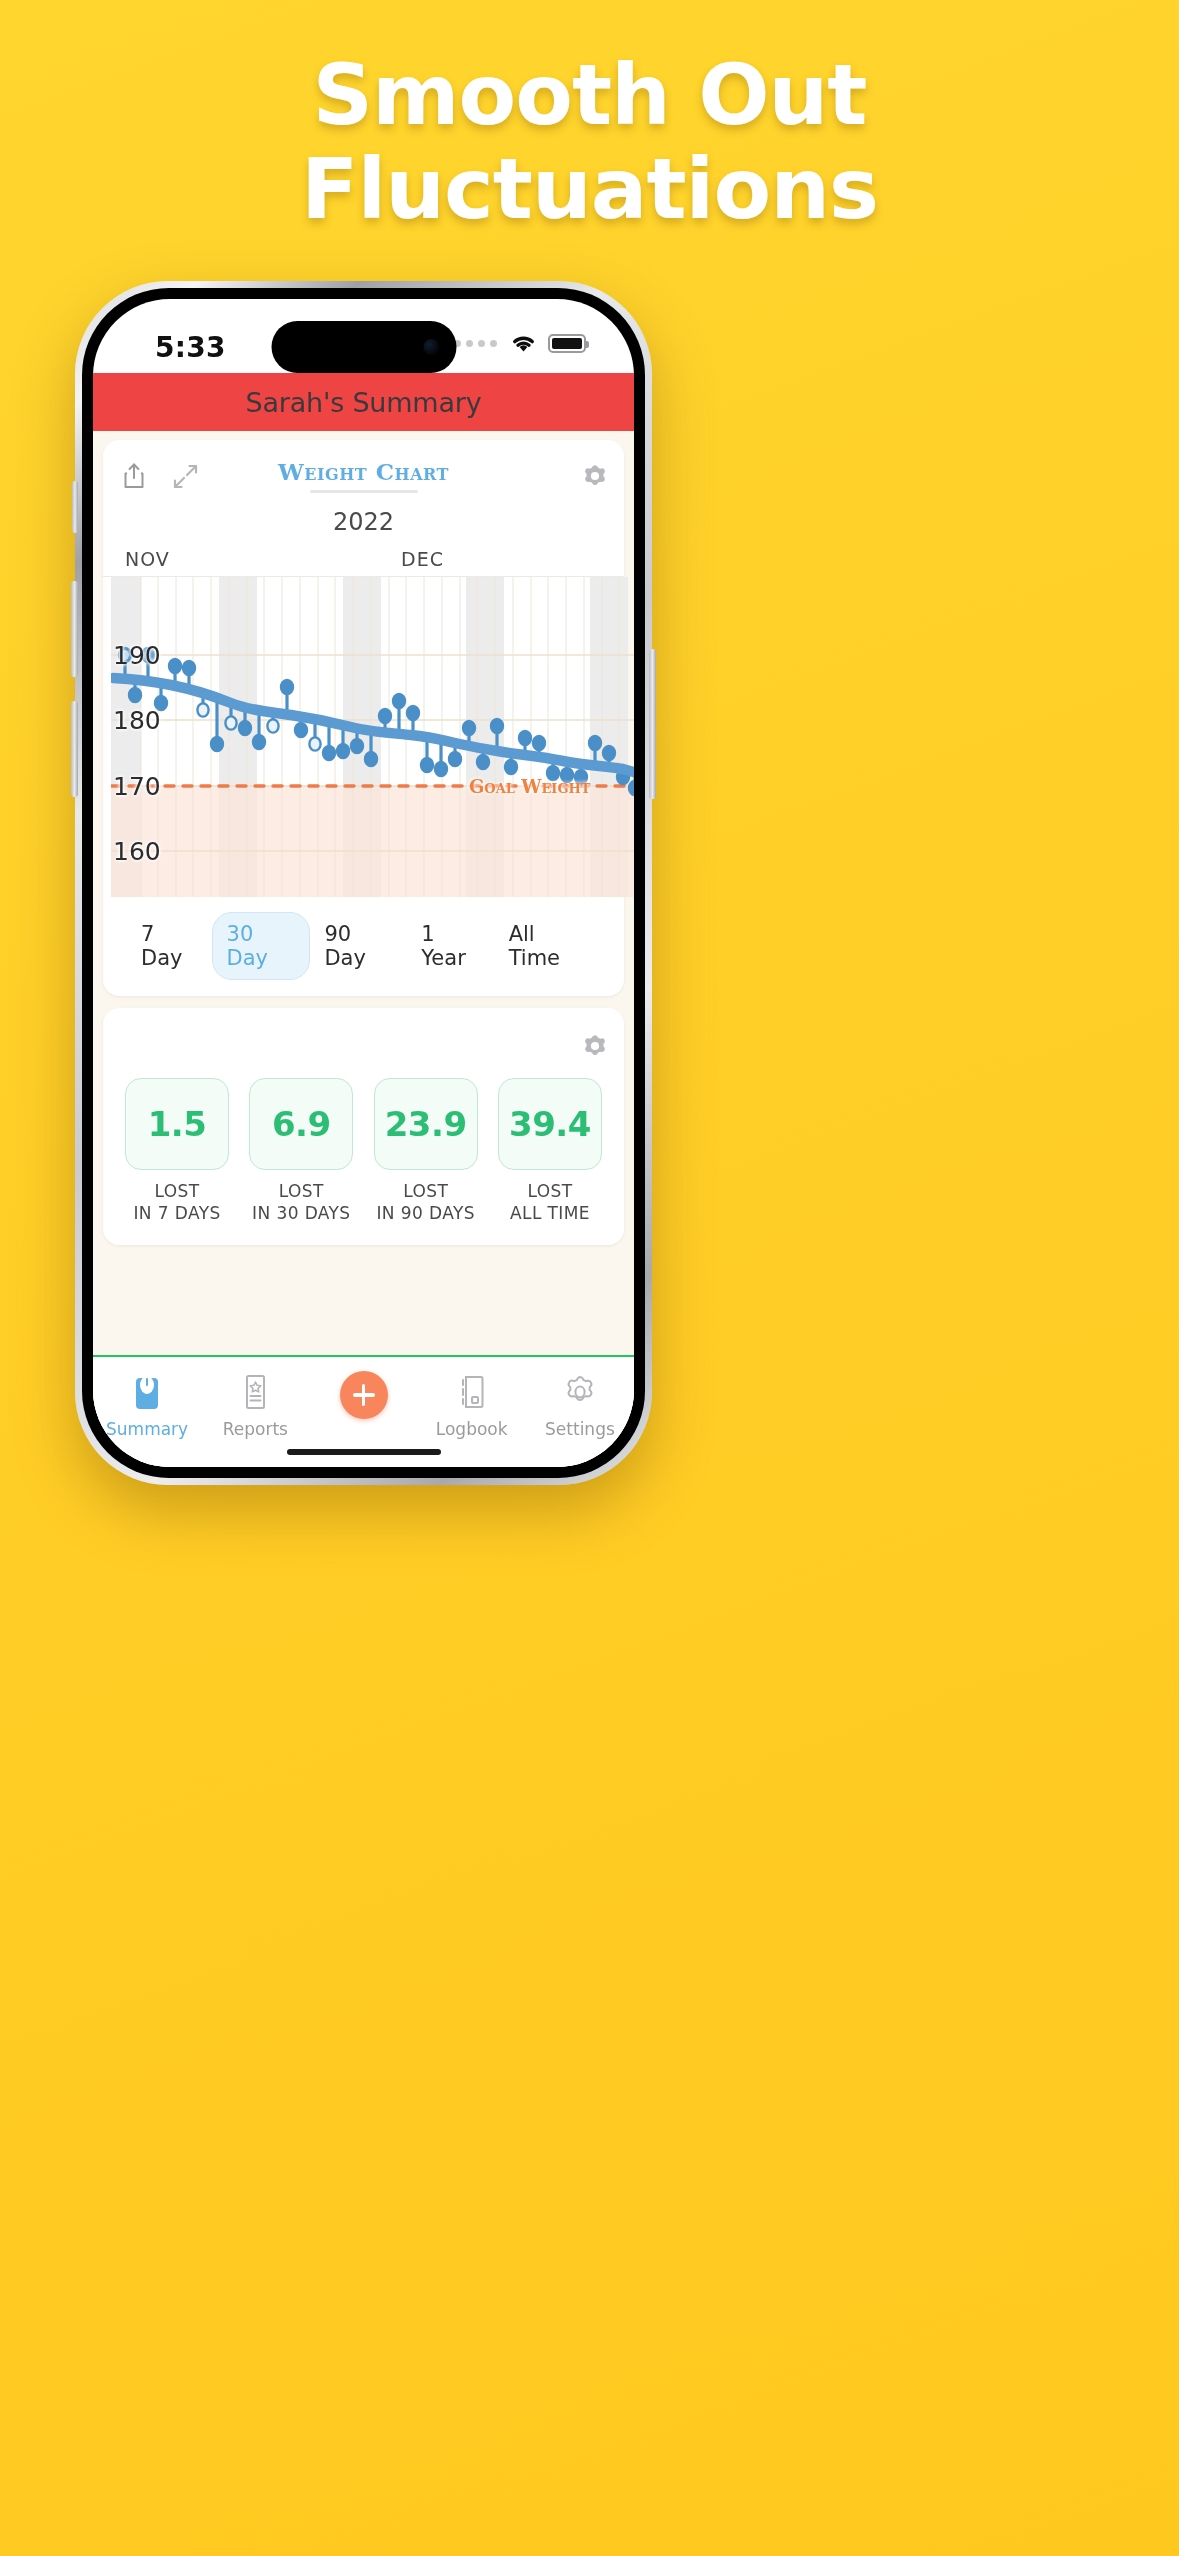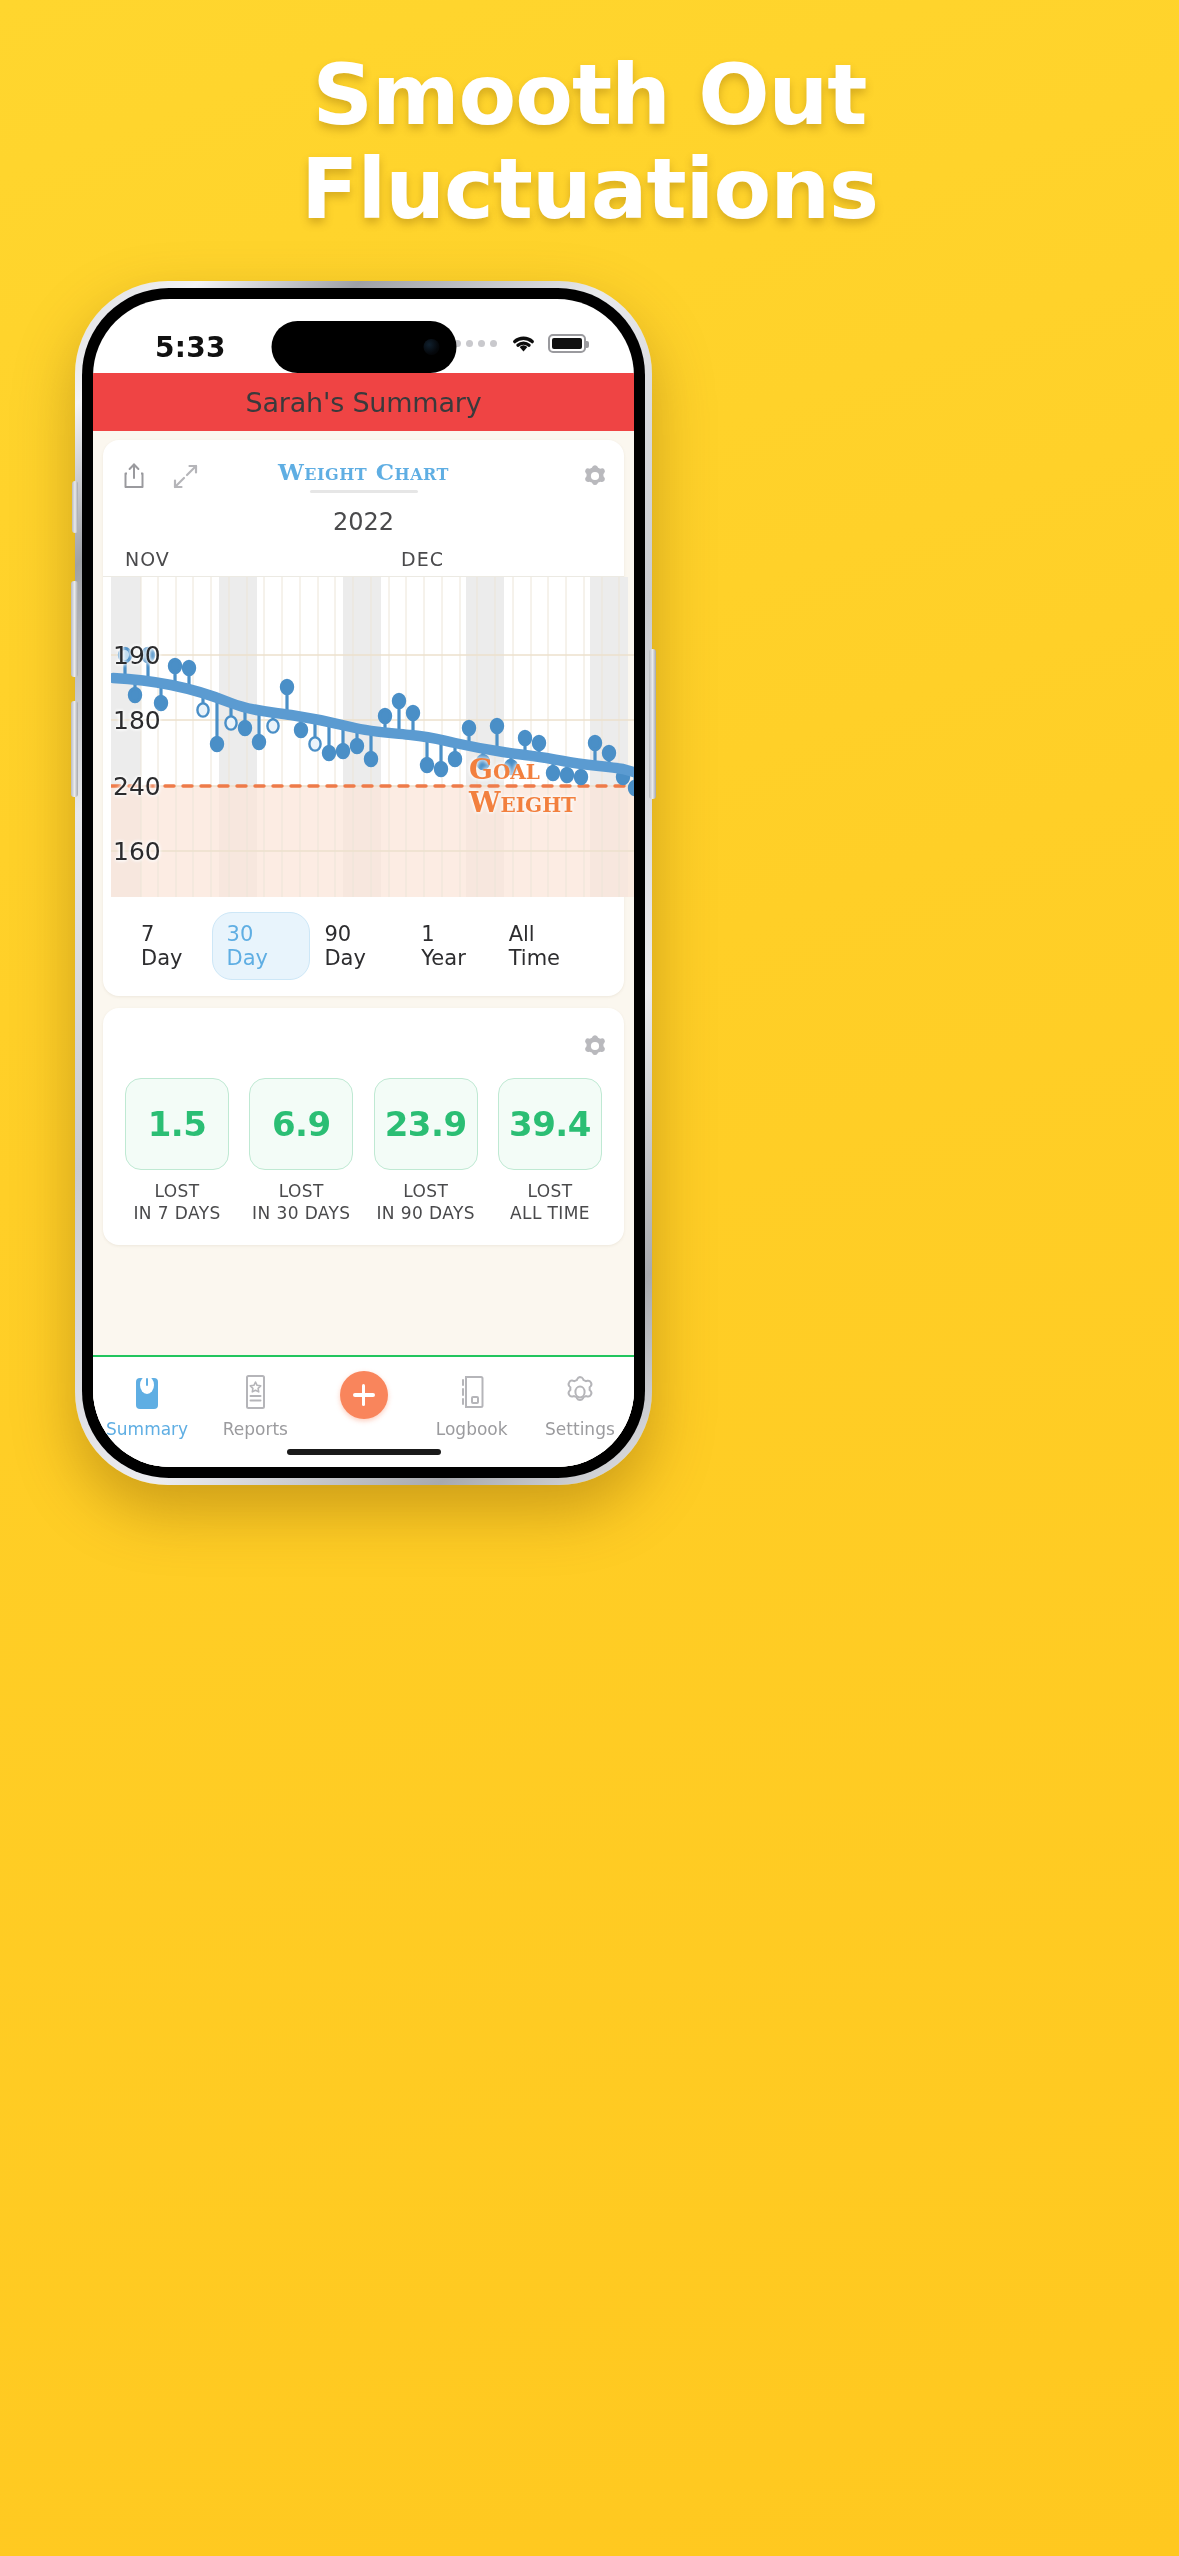--- a/index.html
+++ b/index.html
@@ -162,21 +162,21 @@
   }
   .plot svg { display:block; }
   .ylabel {
     position:absolute; left:10px;
     font-family:"DejaVu Sans", sans-serif; font-size:25px; color:#2b2b2d;
     transform:translateY(-50%);
     text-shadow: 0 0 4px #fff, 0 0 4px #fff, 0 0 3px #fff;
   }
   .goal-label {
     position:absolute; font-family:"DejaVu Serif", serif;
-    font-variant:small-caps; font-weight:bold; font-size:28px;
+    font-variant:small-caps; font-weight:bold; font-size:18px;
     color:#F2803F; transform:translateY(-50%);
     text-shadow: 0 0 4px #fff, 0 0 4px #fff;
   }
 
   
   .ranges {
     display:flex; align-items:center; justify-content:flex-end;
     padding:14px 24px 16px 24px;
   }
   .range {
@@ -465,21 +465,21 @@
                     S 228 145, 248 150 S 288 156, 308 158 S 334 162, 352 166
                     S 380 172, 400 175 S 440 180, 460 184 S 500 189, 520 192 L 534 196" fill="none" stroke="#5B9BD1" stroke-width="10.5" stroke-linecap="round" stroke-linejoin="round"></path>
 
               <rect x="533" y="189" width="10" height="13" rx="2" fill="#F5A623"></rect>
               <rect x="541" y="190" width="14" height="11" rx="2" fill="#FBD9A0"></rect>
             </g>
           </svg>
 
           <div class="ylabel" style="top:78px;">190</div>
           <div class="ylabel" style="top:143px;">180</div>
-          <div class="ylabel" style="top:209px;">240</div>
+          <div class="ylabel" style="top:209px;">170</div>
           <div class="ylabel" style="top:274px;">160</div>
           <div class="goal-label" style="top:209px; left:366px;">Goal Weight</div>
         </div>
 
         <div class="ranges">
           <div class="range">7 Day</div>
           <div class="range active">30 Day</div>
           <div class="range">90 Day</div>
           <div class="range">1 Year</div>
           <div class="range">All Time</div>

